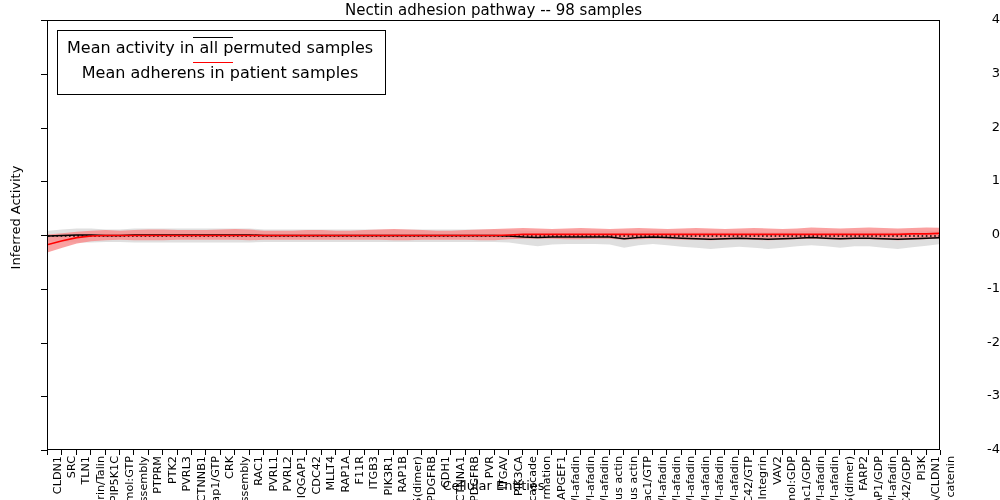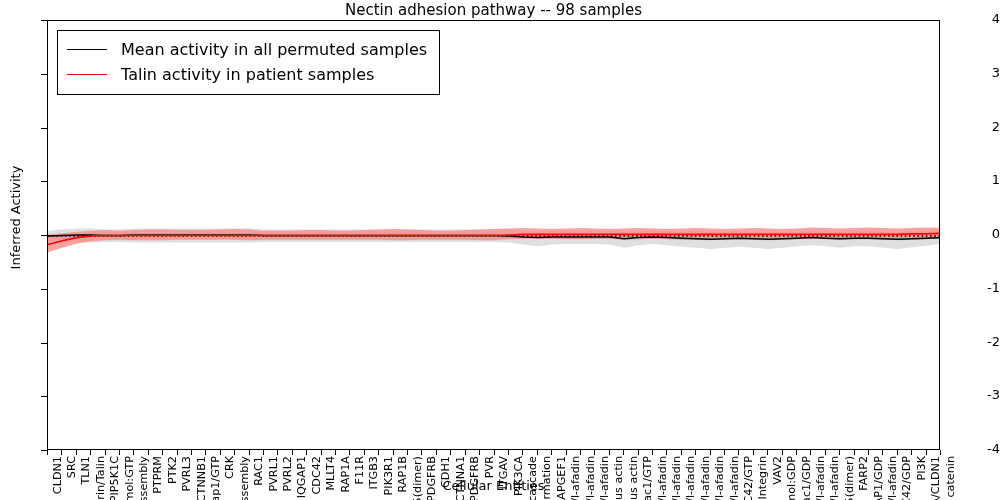--- a/index.html
+++ b/index.html
@@ -107,20 +107,21 @@
     top: 30px;
     border: 1.1px solid #000;
     background: rgba(255,255,255,0.95);
     padding: 6px 12px 7px 9px;
     box-sizing: border-box;
   }
   .legend-row {
     display: flex;
     align-items: center;
     height: 25px;
+    flex-direction: column;
   }
   .legend-swatch {
     width: 40px;
     height: 0;
     border-top-width: 1.6px;
     border-top-style: solid;
     margin-right: 14px;
     flex: 0 0 auto;
   }
   .legend-text {
@@ -307,17 +308,17 @@
       <div class="xtick-label" style="left: 944.6px;">E-cadherin/beta catenin/alpha catenin</div>
     </div>
 
   <div id="legend">
     <div class="legend-row">
       <span class="legend-swatch" style="border-top-color: rgb(0, 0, 0);"></span>
       <span class="legend-text">Mean activity in all permuted samples</span>
     </div>
     <div class="legend-row">
       <span class="legend-swatch" style="border-top-color: rgb(255, 0, 0);"></span>
-      <span class="legend-text">Talin activity in patient samples</span>
+      <span class="legend-text">Mean adherens in patient samples</span>
     </div>
   </div>
 
 </div>
 
 </body></html>

